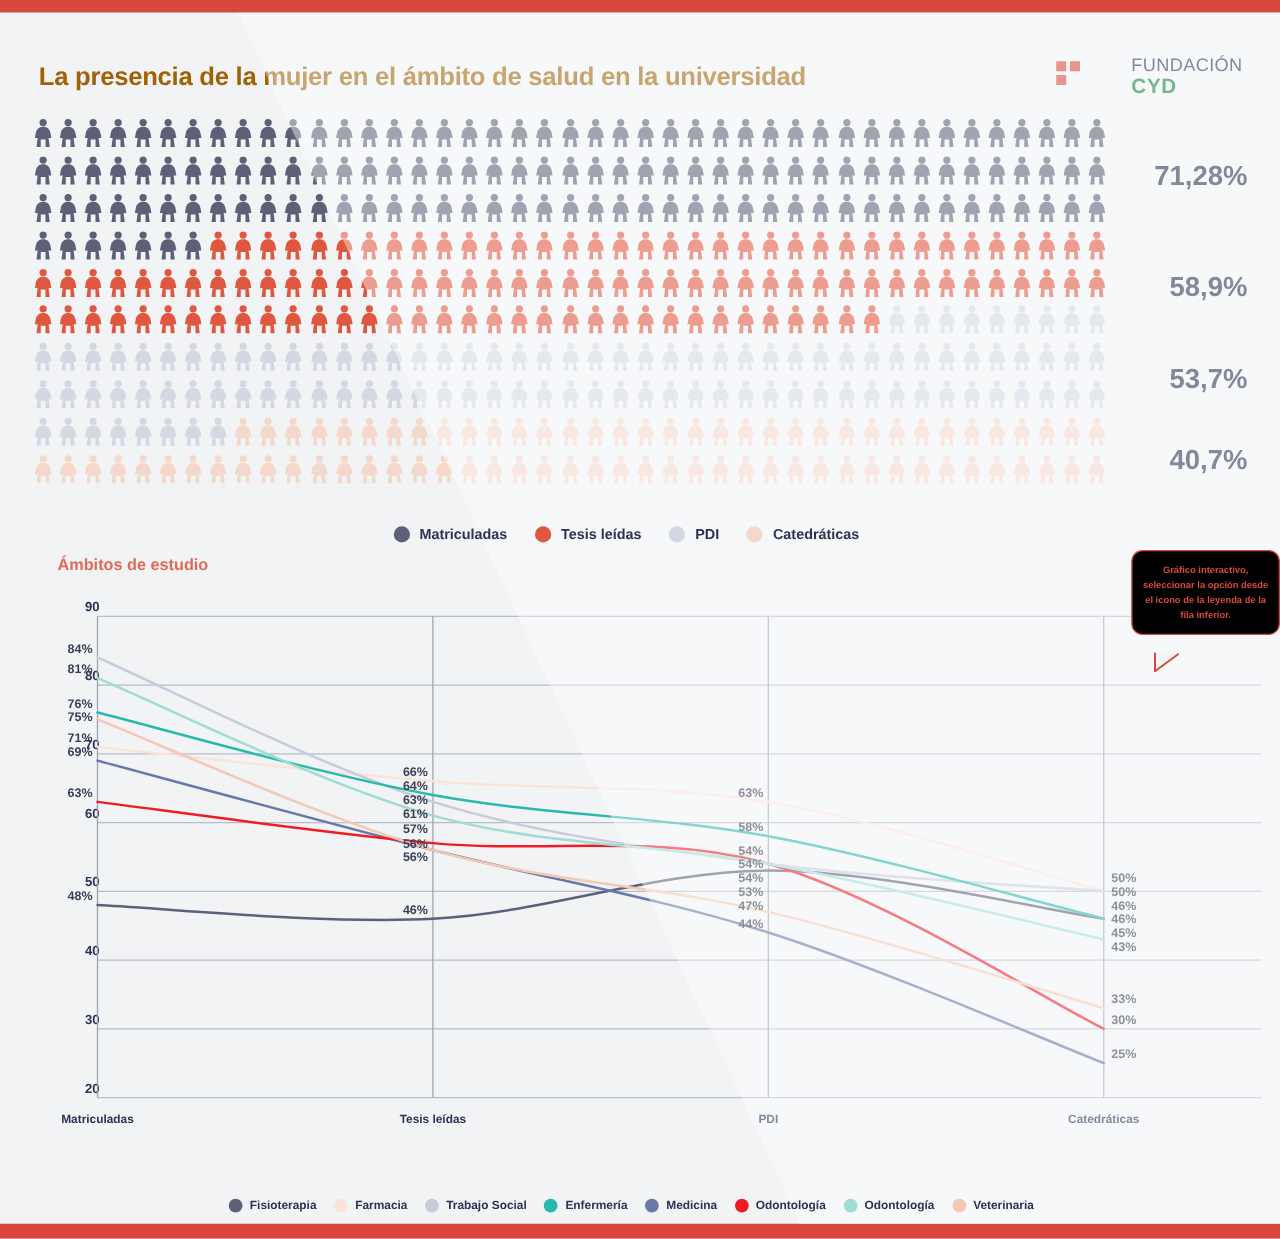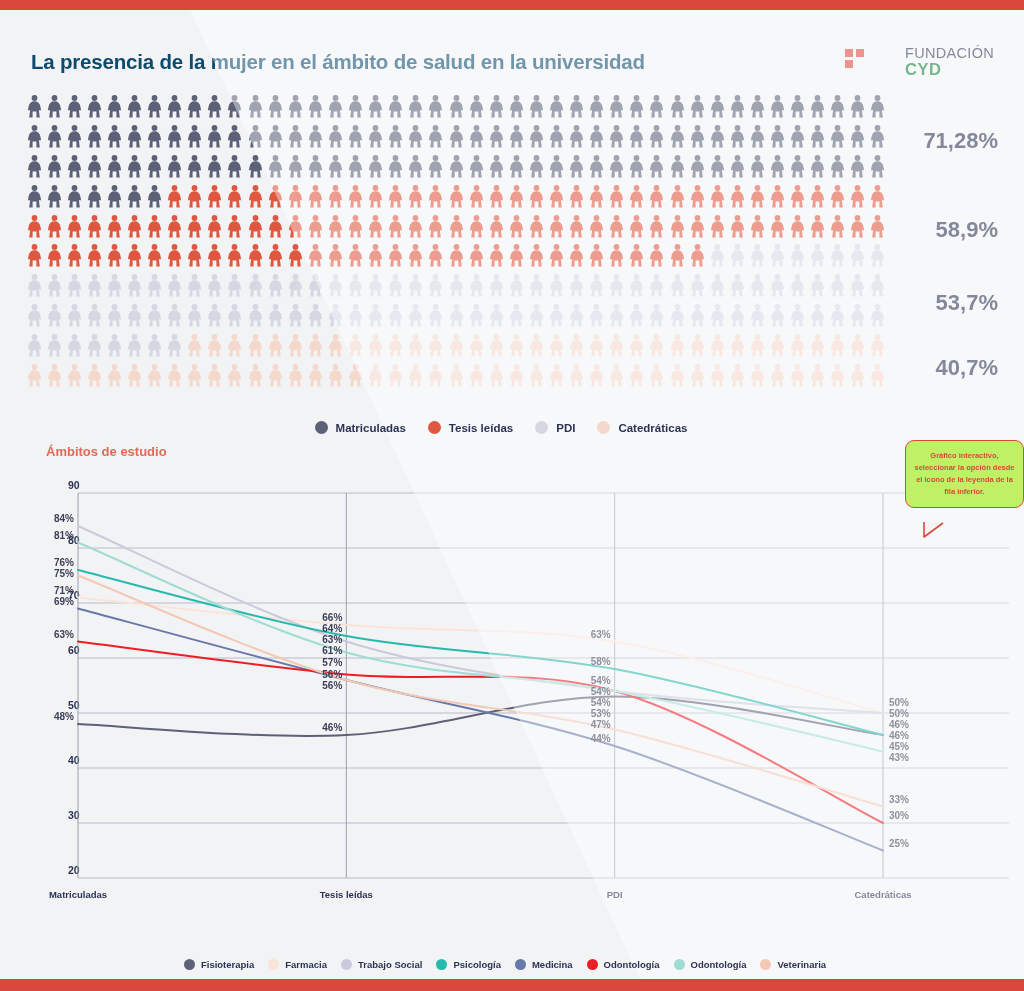--- a/index.html
+++ b/index.html
@@ -19,21 +19,21 @@
   
   .diag {
     position:absolute; left:0; top:10px; width:1024px; height:969px;
     pointer-events:none; z-index:7;
   }
 
   
   .header { position:absolute; left:0; top:10px; width:1024px; height:78px; }
   .title {
     position:absolute; left:31px; top:40px;
-    font-size:20.5px; font-weight:bold; color:#0c4a6e;
+    font-size:20.5px; font-weight:bold; color:#a16207;
     letter-spacing:-0.2px;
   }
   .logo { position:absolute; right:30px; top:36px; display:flex; align-items:flex-start; }
   .logo-marks { position:relative; width:22px; height:26px; margin-right:5px; margin-top:3px; }
   .logo-marks i { position:absolute; display:block; background:#d9483d; }
   .m1 { left:0; top:0; width:8px; height:8px; }
   .m2 { left:11px; top:0; width:8px; height:8px; }
   .m3 { left:0; top:11px; width:8px; height:8px; }
   .logo-text { line-height:1.05;margin-left:33px; }
   .logo-text .l1 { font-size:14.5px; color:#2b3254; letter-spacing:0.3px; }
@@ -66,21 +66,21 @@
   .chart-heading {
     position:absolute; left:33px; top:12px;
     font-size:13px; font-weight:bold; color:#e06a55;
   }
   .plot { position:absolute; left:27px; top:43px; width:983px; height:435px; }
   .plot svg { display:block; }
 
   .tooltip {
     position:absolute; right:13px; top:8px; width:119px;
     border:1.6px solid #d9483d; border-radius:9px;
-    background:#bef264; padding:9px 7px 8px;
+    background:#000000; padding:9px 7px 8px;
     text-align:center; z-index:9;
   }
   .tooltip .tt {
     font-size:7.5px; font-weight:bold; color:#d9483d; line-height:1.62;
   }
   .tooltip .tail {
     position:absolute; left:16px; bottom:-15px; width:0; height:0;
     border-left:1px solid transparent;
   }
   .tooltip .tail svg { position:absolute; left:0; top:0; }
@@ -2838,21 +2838,21 @@
       <span class="li">
         <span class="dot" style="background:#fae4da"></span>
         <span class="lbl">Farmacia</span>
       </span>
       <span class="li">
         <span class="dot" style="background:#c9cbdd"></span>
         <span class="lbl">Trabajo Social</span>
       </span>
       <span class="li">
         <span class="dot" style="background:#28b9ad"></span>
-        <span class="lbl">Psicología</span>
+        <span class="lbl">Enfermería</span>
       </span>
       <span class="li">
         <span class="dot" style="background:#6878a8"></span>
         <span class="lbl">Medicina</span>
       </span>
       <span class="li">
         <span class="dot" style="background:#ee1c25"></span>
         <span class="lbl">Odontología</span>
       </span>
       <span class="li">

